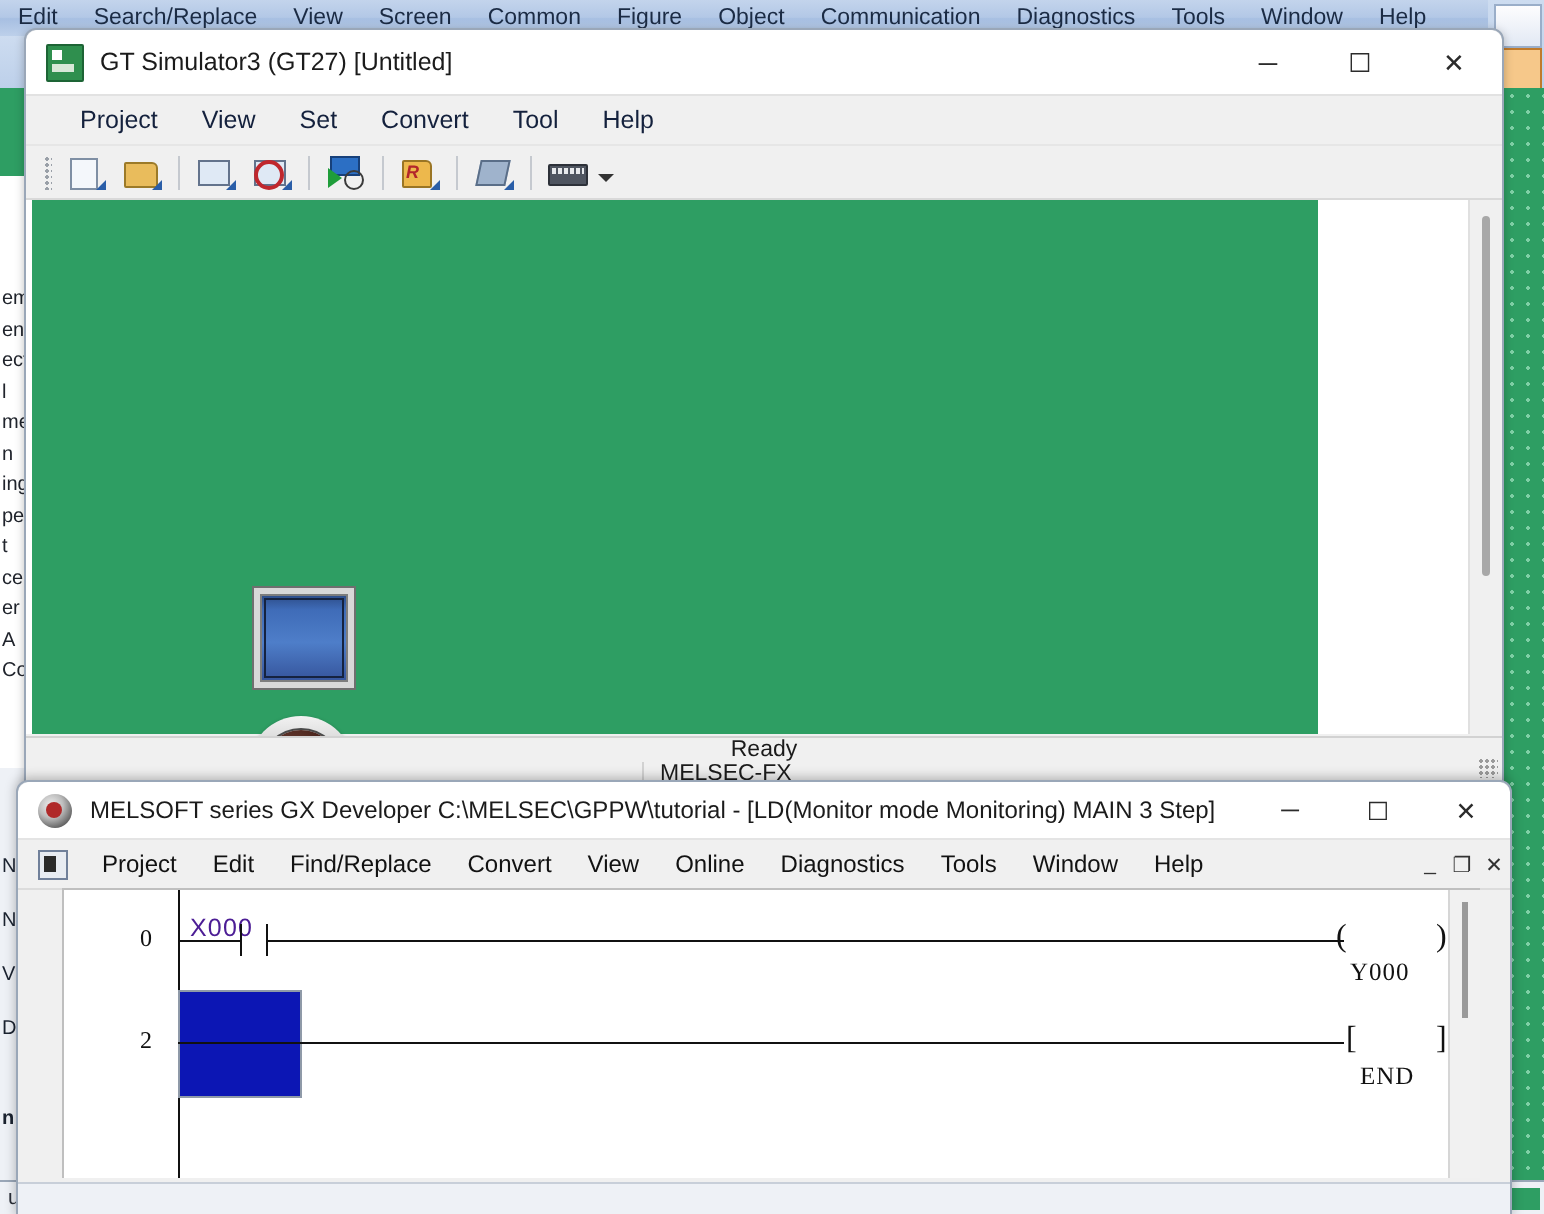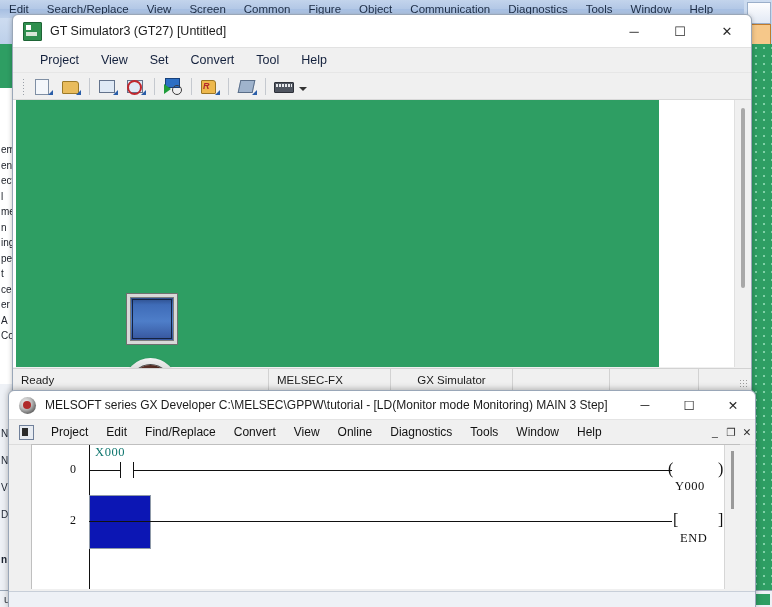--- a/index.html
+++ b/index.html
@@ -152,21 +152,21 @@
     box-shadow:0 0 0 1px #4a4a4a;
   }
   #gts-vscroll{
     position:absolute;right:0;top:0;width:16px;height:267px;background:#f0f0f0;border-left:1px solid #e0e0e0;
   }
   #gts-vthumb{position:absolute;left:6px;top:8px;width:4px;height:180px;background:#a8a8a8;border-radius:2px;}
 
   
   #gts-status{
     position:absolute;left:0;bottom:0;width:100%;height:22px;background:#f0f0f0;
-    border-top:1px solid #d2d2d2;display:flex;align-items:center;font-size:11.5px;color:#1b1b1b;
+    border-top:1px solid #d2d2d2;display:flex;align-items:center;font-size:11.5px;color:#1b1b1b;flex-direction:column;
   }
   #gts-status .cell{border-left:1px solid #d2d2d2;height:22px;display:flex;align-items:center;padding:0 8px;white-space:nowrap;}
   #gts-status .cell.first{border-left:none;padding-left:8px;}
   #gts-status .grow{flex:1;}
   #gts-grip{position:absolute;right:2px;bottom:2px;width:10px;height:10px;
     background-image:radial-gradient(#9b9b9b 0.8px,transparent 0.9px);background-size:3px 3px;}
 
   
   #gxd{
     position:absolute;left:8px;top:390px;width:746px;height:217px;
@@ -201,21 +201,21 @@
   #ladder{
     position:absolute;left:22px;top:53px;width:708px;height:144px;background:#ffffff;
     border-top:1px solid #bfbfbf;border-left:1px solid #bfbfbf;overflow:hidden;
   }
   #ladder-inner{position:absolute;inset:0;}
   .rail{position:absolute;left:57px;top:0;width:1px;height:100%;background:#111;}
   .rail.right{left:692px;}
   .stepno{position:absolute;font-family:"Liberation Serif",serif;font-size:12px;color:#111;}
   .rung{position:absolute;height:1px;background:#111;}
   .vseg{position:absolute;width:1px;background:#111;}
-  .dev{position:absolute;font-family:Liberation Serif, serif;font-size:12.5px;color:#0f766e;letter-spacing:0.6px;white-space:nowrap;}
+  .dev{position:absolute;font-family:Liberation Sans, sans-serif;font-size:12.5px;color:#4c1d95;letter-spacing:0.6px;white-space:nowrap;margin-top:12px;}
   .contact-l{position:absolute;width:1px;height:16px;background:#111;}
   .coil{position:absolute;font-family:"Liberation Serif",serif;font-size:12.5px;color:#111;white-space:nowrap;letter-spacing:.5px;}
   .paren{position:absolute;font-family:"Liberation Serif",serif;font-size:16px;color:#111;}
   .cursor-box{
     position:absolute;background:#0c16b4;border:1px solid #8f9aa8;
   }
   #ladder-vscroll{position:absolute;right:0;top:0;width:15px;height:144px;background:#f1f1f1;border-left:1px solid #d6d6d6;}
   #ladder-vthumb{position:absolute;left:6px;top:6px;width:3px;height:58px;background:#9a9a9a;}
   #gxd-bottombar{
     position:absolute;left:0;bottom:0;width:100%;height:16px;background:#eef1f6;border-top:1px solid #c8cfd9;

